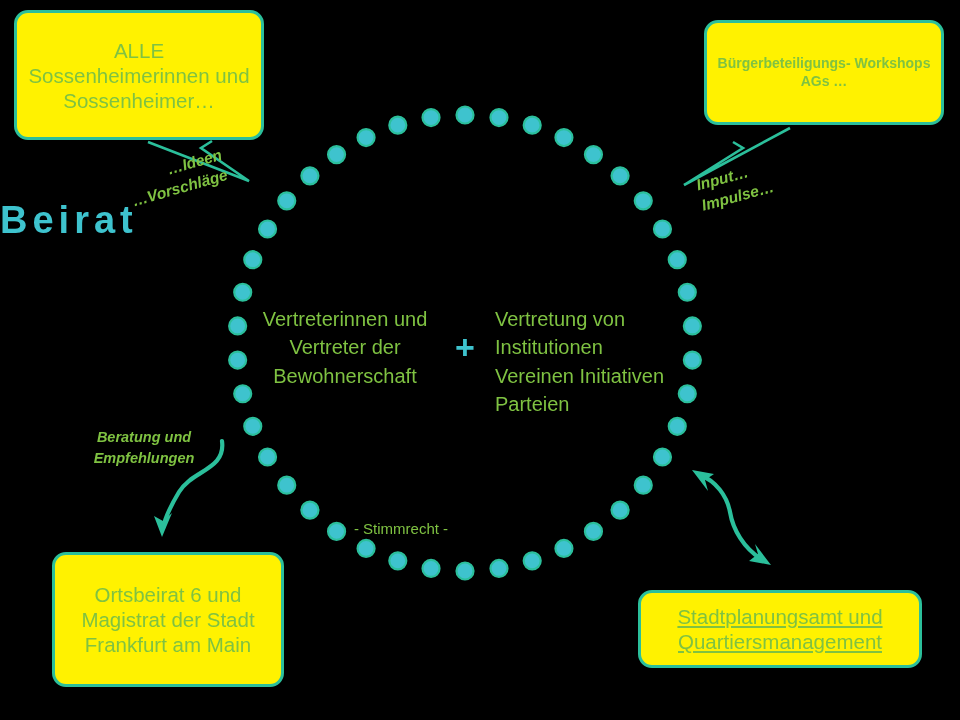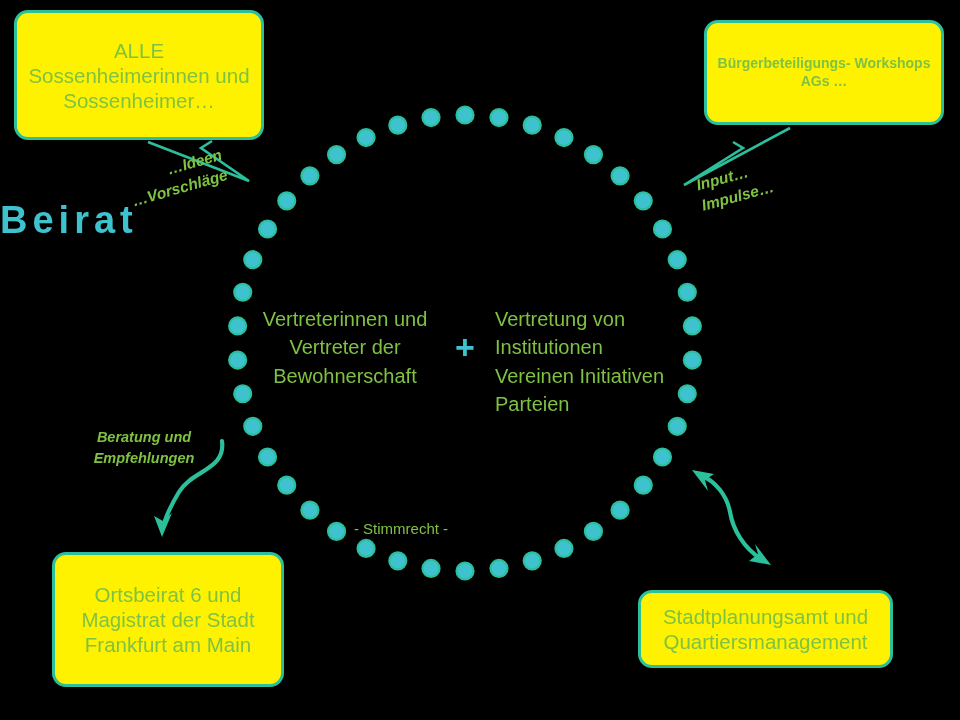--- a/index.html
+++ b/index.html
@@ -51,22 +51,23 @@
     font-weight: bold;
   }
   #box-ortsbeirat {
     left: 44px; top: 552px;
     width: 232px; height: 135px;
     font-size: 20.5px;
     margin-left: 8px;
   }
   #box-stadtplanung {
     left: 638px; top: 590px;
-    width: 255px; height: 78px;
+    width: 284px; height: 78px;
     font-size: 20.5px;
+    text-decoration: underline;
   }
 
   
   #beirat-title {
     position: absolute;
     left: 0; top: 199px;
     width: 960px;
     font-size: 38px;
     font-weight: bold;
     letter-spacing: 5px;

